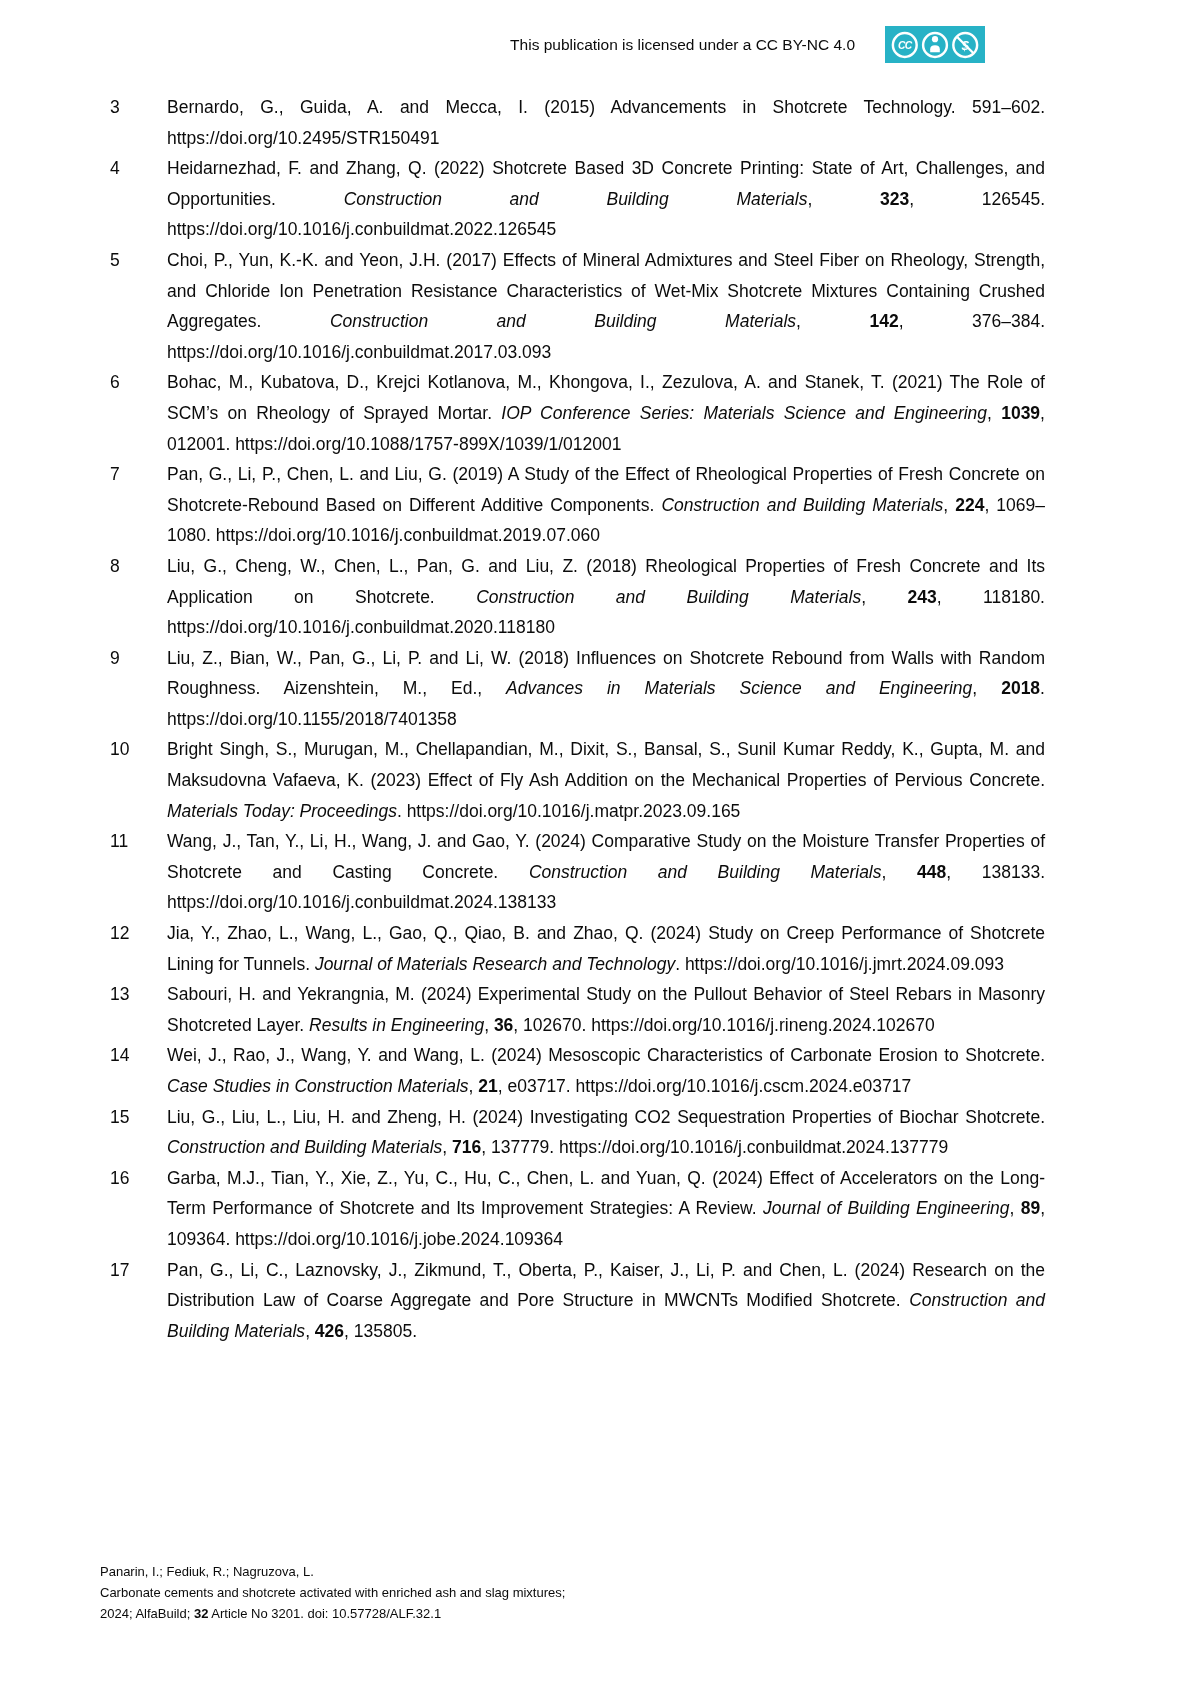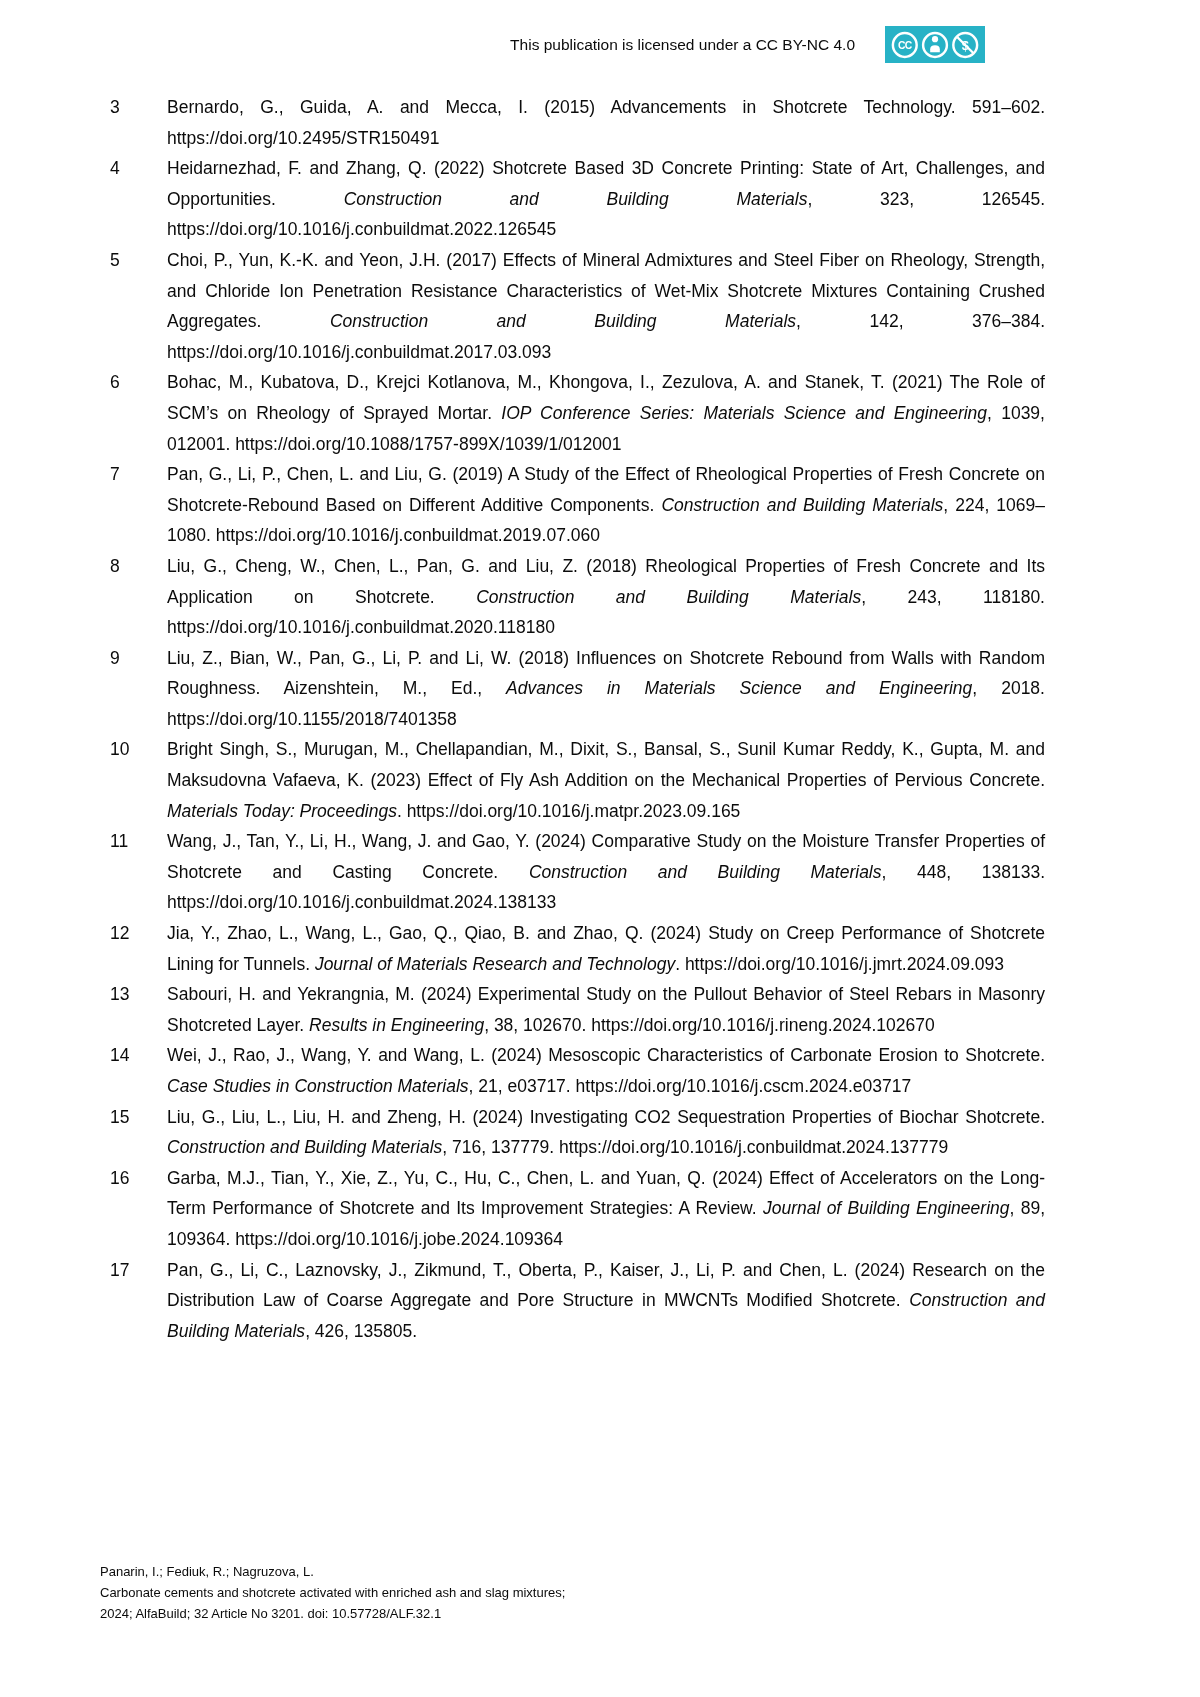--- a/index.html
+++ b/index.html
@@ -35,40 +35,40 @@
     top: 92px;
     left: 110px;
     width: 935px;
     font-size: 17.5px;
     line-height: 30.6px;
   }
   .ref-row { display: grid; grid-template-columns: 57px 878px; }
   .ref-num  { text-align: left; }
   .ref-text { text-align: justify; }
   .i { font-style: italic; margin-top: 45px; }
-  .b { font-weight: 400; }
+  .b { font-weight: 700; }
   .u { color: inherit; text-decoration: none; }
   
   .page-footer {
     position: absolute;
     left: 100px;
     top: 1561px;
     font-size: 13px;
     line-height: 21px;
   }
   .footer-line { white-space: nowrap; }
 </style>
 </head>
 <body>
 
 <div class="page">
 
   <div class="license-bar">
     <span class="license-text">This publication is licensed under a CC BY-NC 4.0</span>
-    <span class="cc-badge" style="background: rgb(39, 178, 198);">
+    <span class="cc-badge" style="background: rgb(39, 178, 198); font-style: italic;">
       <svg width="94" height="34" viewBox="0 0 96 36" aria-hidden="true">
         <g>
           <circle cx="16" cy="18" r="12.6" fill="none" stroke="#ffffff" stroke-width="2.6"></circle>
           <text x="16" y="22.3" text-anchor="middle" font-size="11" font-weight="bold" letter-spacing="-0.8" fill="#ffffff" font-family="Liberation Sans, sans-serif">CC</text>
         </g>
         <g>
           <circle cx="48" cy="18" r="12.6" fill="none" stroke="#ffffff" stroke-width="2.6"></circle>
           <circle cx="48" cy="11.8" r="3.3" fill="#ffffff"></circle>
           <path d="M42.9 25.6 v-3.1 q0-4.2 5.1-4.2 q5.1 0 5.1 4.2 v3.1 z" fill="#ffffff"></path>
         </g>
@@ -117,21 +117,21 @@
       <div class="ref-row">
         <div class="ref-num">11</div>
         <div class="ref-text"><span>Wang, J., Tan, Y., Li, H., Wang, J. and Gao, Y. (2024) Comparative Study on the Moisture Transfer Properties of Shotcrete and Casting Concrete. </span><span class="i">Construction and Building Materials</span><span>, </span><span class="b">448</span><span>, 138133. </span><span class="u">https://doi.org/10.1016/j.conbuildmat.2024.138133</span></div>
       </div>
       <div class="ref-row">
         <div class="ref-num">12</div>
         <div class="ref-text"><span>Jia, Y., Zhao, L., Wang, L., Gao, Q., Qiao, B. and Zhao, Q. (2024) Study on Creep Performance of Shotcrete Lining for Tunnels. </span><span class="i">Journal of Materials Research and Technology</span><span>. </span><span class="u">https://doi.org/10.1016/j.jmrt.2024.09.093</span></div>
       </div>
       <div class="ref-row">
         <div class="ref-num">13</div>
-        <div class="ref-text"><span>Sabouri, H. and Yekrangnia, M. (2024) Experimental Study on the Pullout Behavior of Steel Rebars in Masonry Shotcreted Layer. </span><span class="i">Results in Engineering</span><span>, </span><span class="b">38</span><span>, 102670. </span><span class="u">https://doi.org/10.1016/j.rineng.2024.102670</span></div>
+        <div class="ref-text"><span>Sabouri, H. and Yekrangnia, M. (2024) Experimental Study on the Pullout Behavior of Steel Rebars in Masonry Shotcreted Layer. </span><span class="i">Results in Engineering</span><span>, </span><span class="b">36</span><span>, 102670. </span><span class="u">https://doi.org/10.1016/j.rineng.2024.102670</span></div>
       </div>
       <div class="ref-row">
         <div class="ref-num">14</div>
         <div class="ref-text"><span>Wei, J., Rao, J., Wang, Y. and Wang, L. (2024) Mesoscopic Characteristics of Carbonate Erosion to Shotcrete. </span><span class="i">Case Studies in Construction Materials</span><span>, </span><span class="b">21</span><span>, e03717. </span><span class="u">https://doi.org/10.1016/j.cscm.2024.e03717</span></div>
       </div>
       <div class="ref-row">
         <div class="ref-num">15</div>
         <div class="ref-text"><span>Liu, G., Liu, L., Liu, H. and Zheng, H. (2024) Investigating CO2 Sequestration Properties of Biochar Shotcrete. </span><span class="i">Construction and Building Materials</span><span>, </span><span class="b">716</span><span>, 137779. </span><span class="u">https://doi.org/10.1016/j.conbuildmat.2024.137779</span></div>
       </div>
       <div class="ref-row">

